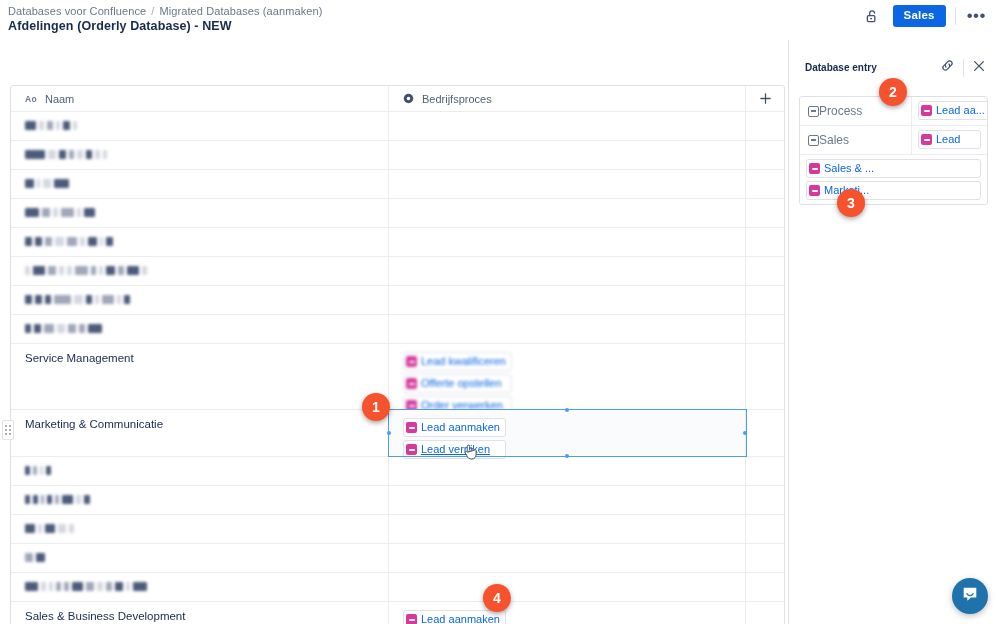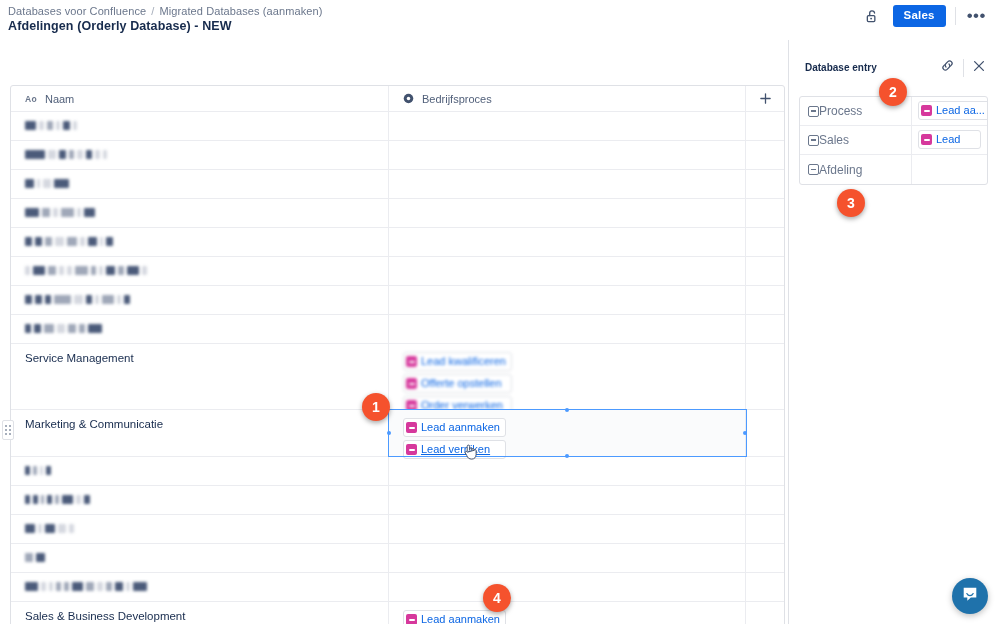--- a/index.html
+++ b/index.html
@@ -561,23 +561,29 @@
         </div>
         <div class="pcell-v">
           <span class="chip">
             <span class="sq"></span>
             <span class="chip-label">Lead</span>
           </span>
         </div>
       </div>
 
       <div class="prow">
-        <div class="pcell-k">
-          <span class="ficon"></span>
-          <span>Afdeling</span>
+        <div class="pcell-v">
+          <span class="chip">
+            <span class="sq"></span>
+            <span class="chip-label">Sales &amp; ...</span>
+          </span>
+          <span class="chip">
+            <span class="sq"></span>
+            <span class="chip-label">Marketi...</span>
+          </span>
         </div>
       </div>
     </div>
   </div>
 
   <div class="marker m1">1</div>
   <div class="marker m2">2</div>
   <div class="marker m3">3</div>
   <div class="marker m4">4</div>
 

